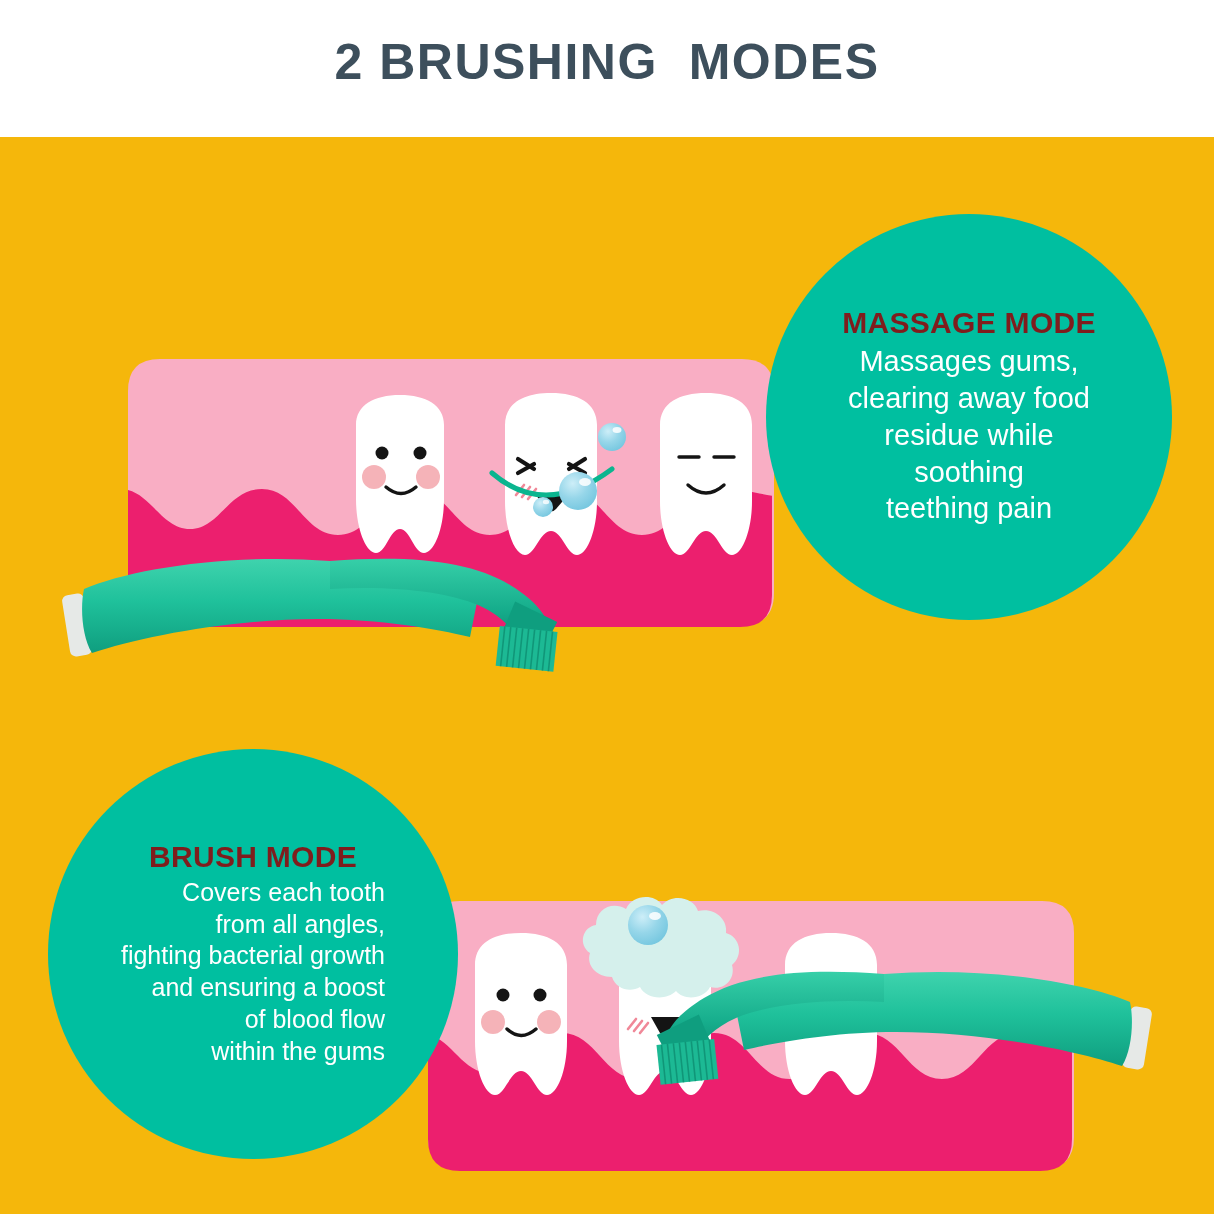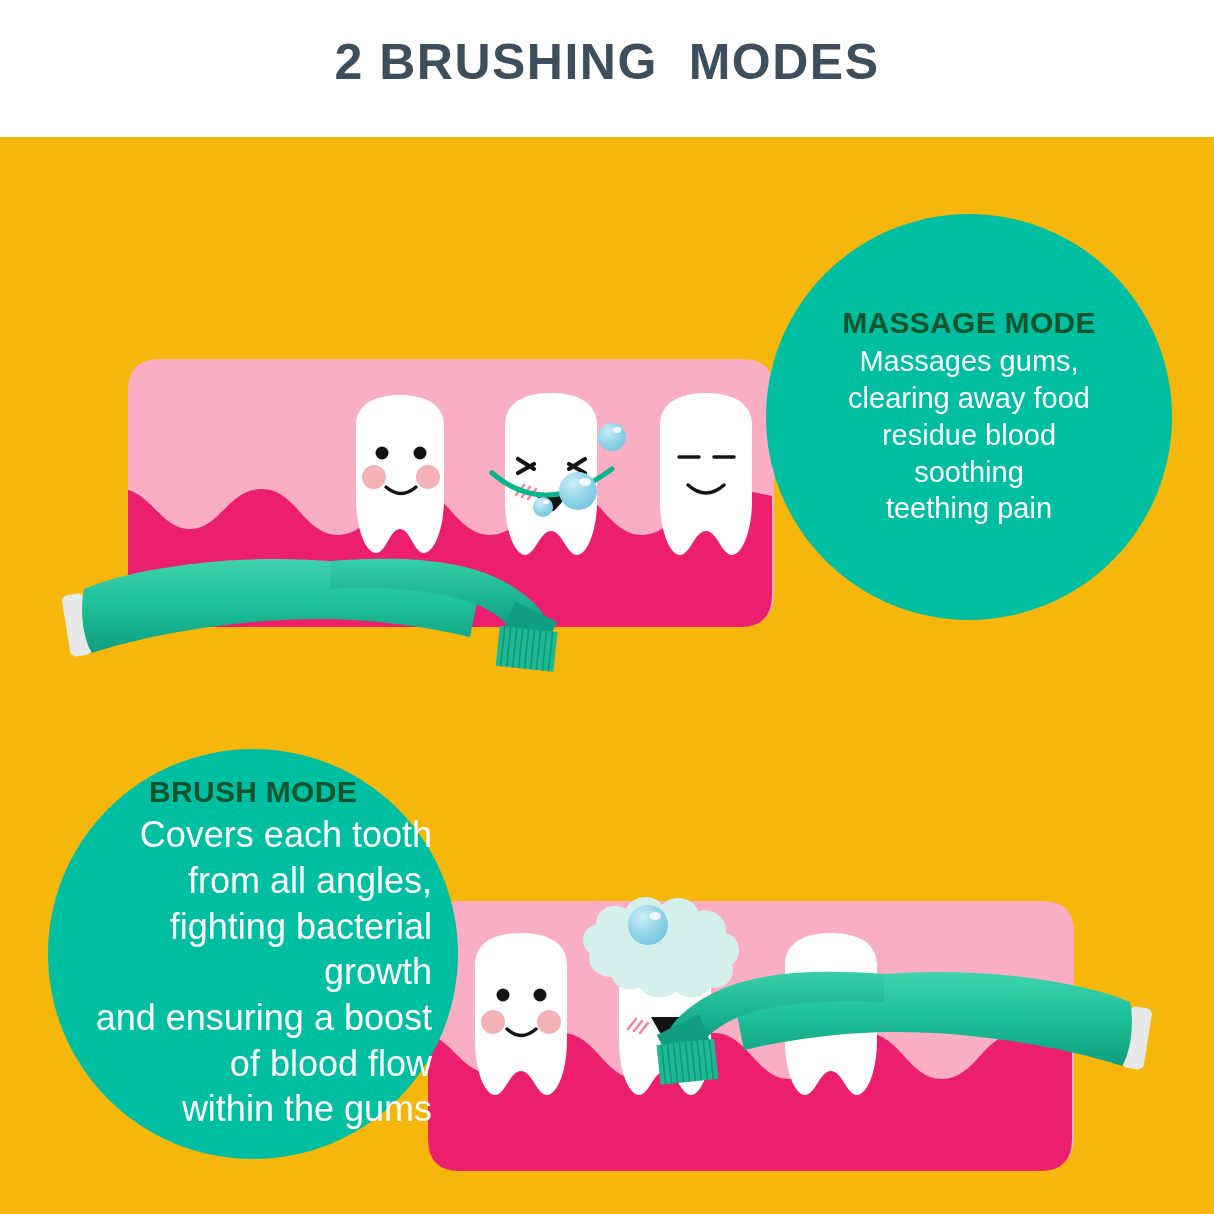--- a/index.html
+++ b/index.html
@@ -82,31 +82,31 @@
     width: 410px; height: 410px; text-align: right;
   }
 
   .mode-heading {
     font-family: "Liberation Sans", sans-serif;
     font-weight: bold;
     font-size: 30px;
     letter-spacing: 0.3px;
     line-height: 1.08;
     margin-bottom: 4px;
-    color: #14532d;
+    color: #7f1d1d;
   }
   .mode-body {
     font-family: "Liberation Sans", sans-serif;
     font-weight: normal;
     font-size: 29px;
     line-height: 1.27;
     color: #ffffff;
     white-space: pre-line;
   }
-  #brush-circle .mode-body { font-size: 36px; }
+  #brush-circle .mode-body { font-size: 25px; }
 </style>
 </head>
 <body>
 
 <div id="page">
 
   <div id="header-band">
     <div id="page-title">2 BRUSHING  MODES</div>
   </div>
 
@@ -460,21 +460,21 @@
             </g>
           </g>
         </g>
       </svg>
     </div>
 
     <div class="mode-circle" id="massage-circle">
       <div class="mode-heading">MASSAGE MODE</div>
       <div class="mode-body">Massages gums,
 clearing away food
-residue blood
+residue while
 soothing
 teething pain</div>
     </div>
 
     <div class="mode-circle" id="brush-circle">
       <div class="mode-heading">BRUSH MODE</div>
       <div class="mode-body">Covers each tooth
 from all angles,
 fighting bacterial growth
 and ensuring a boost

